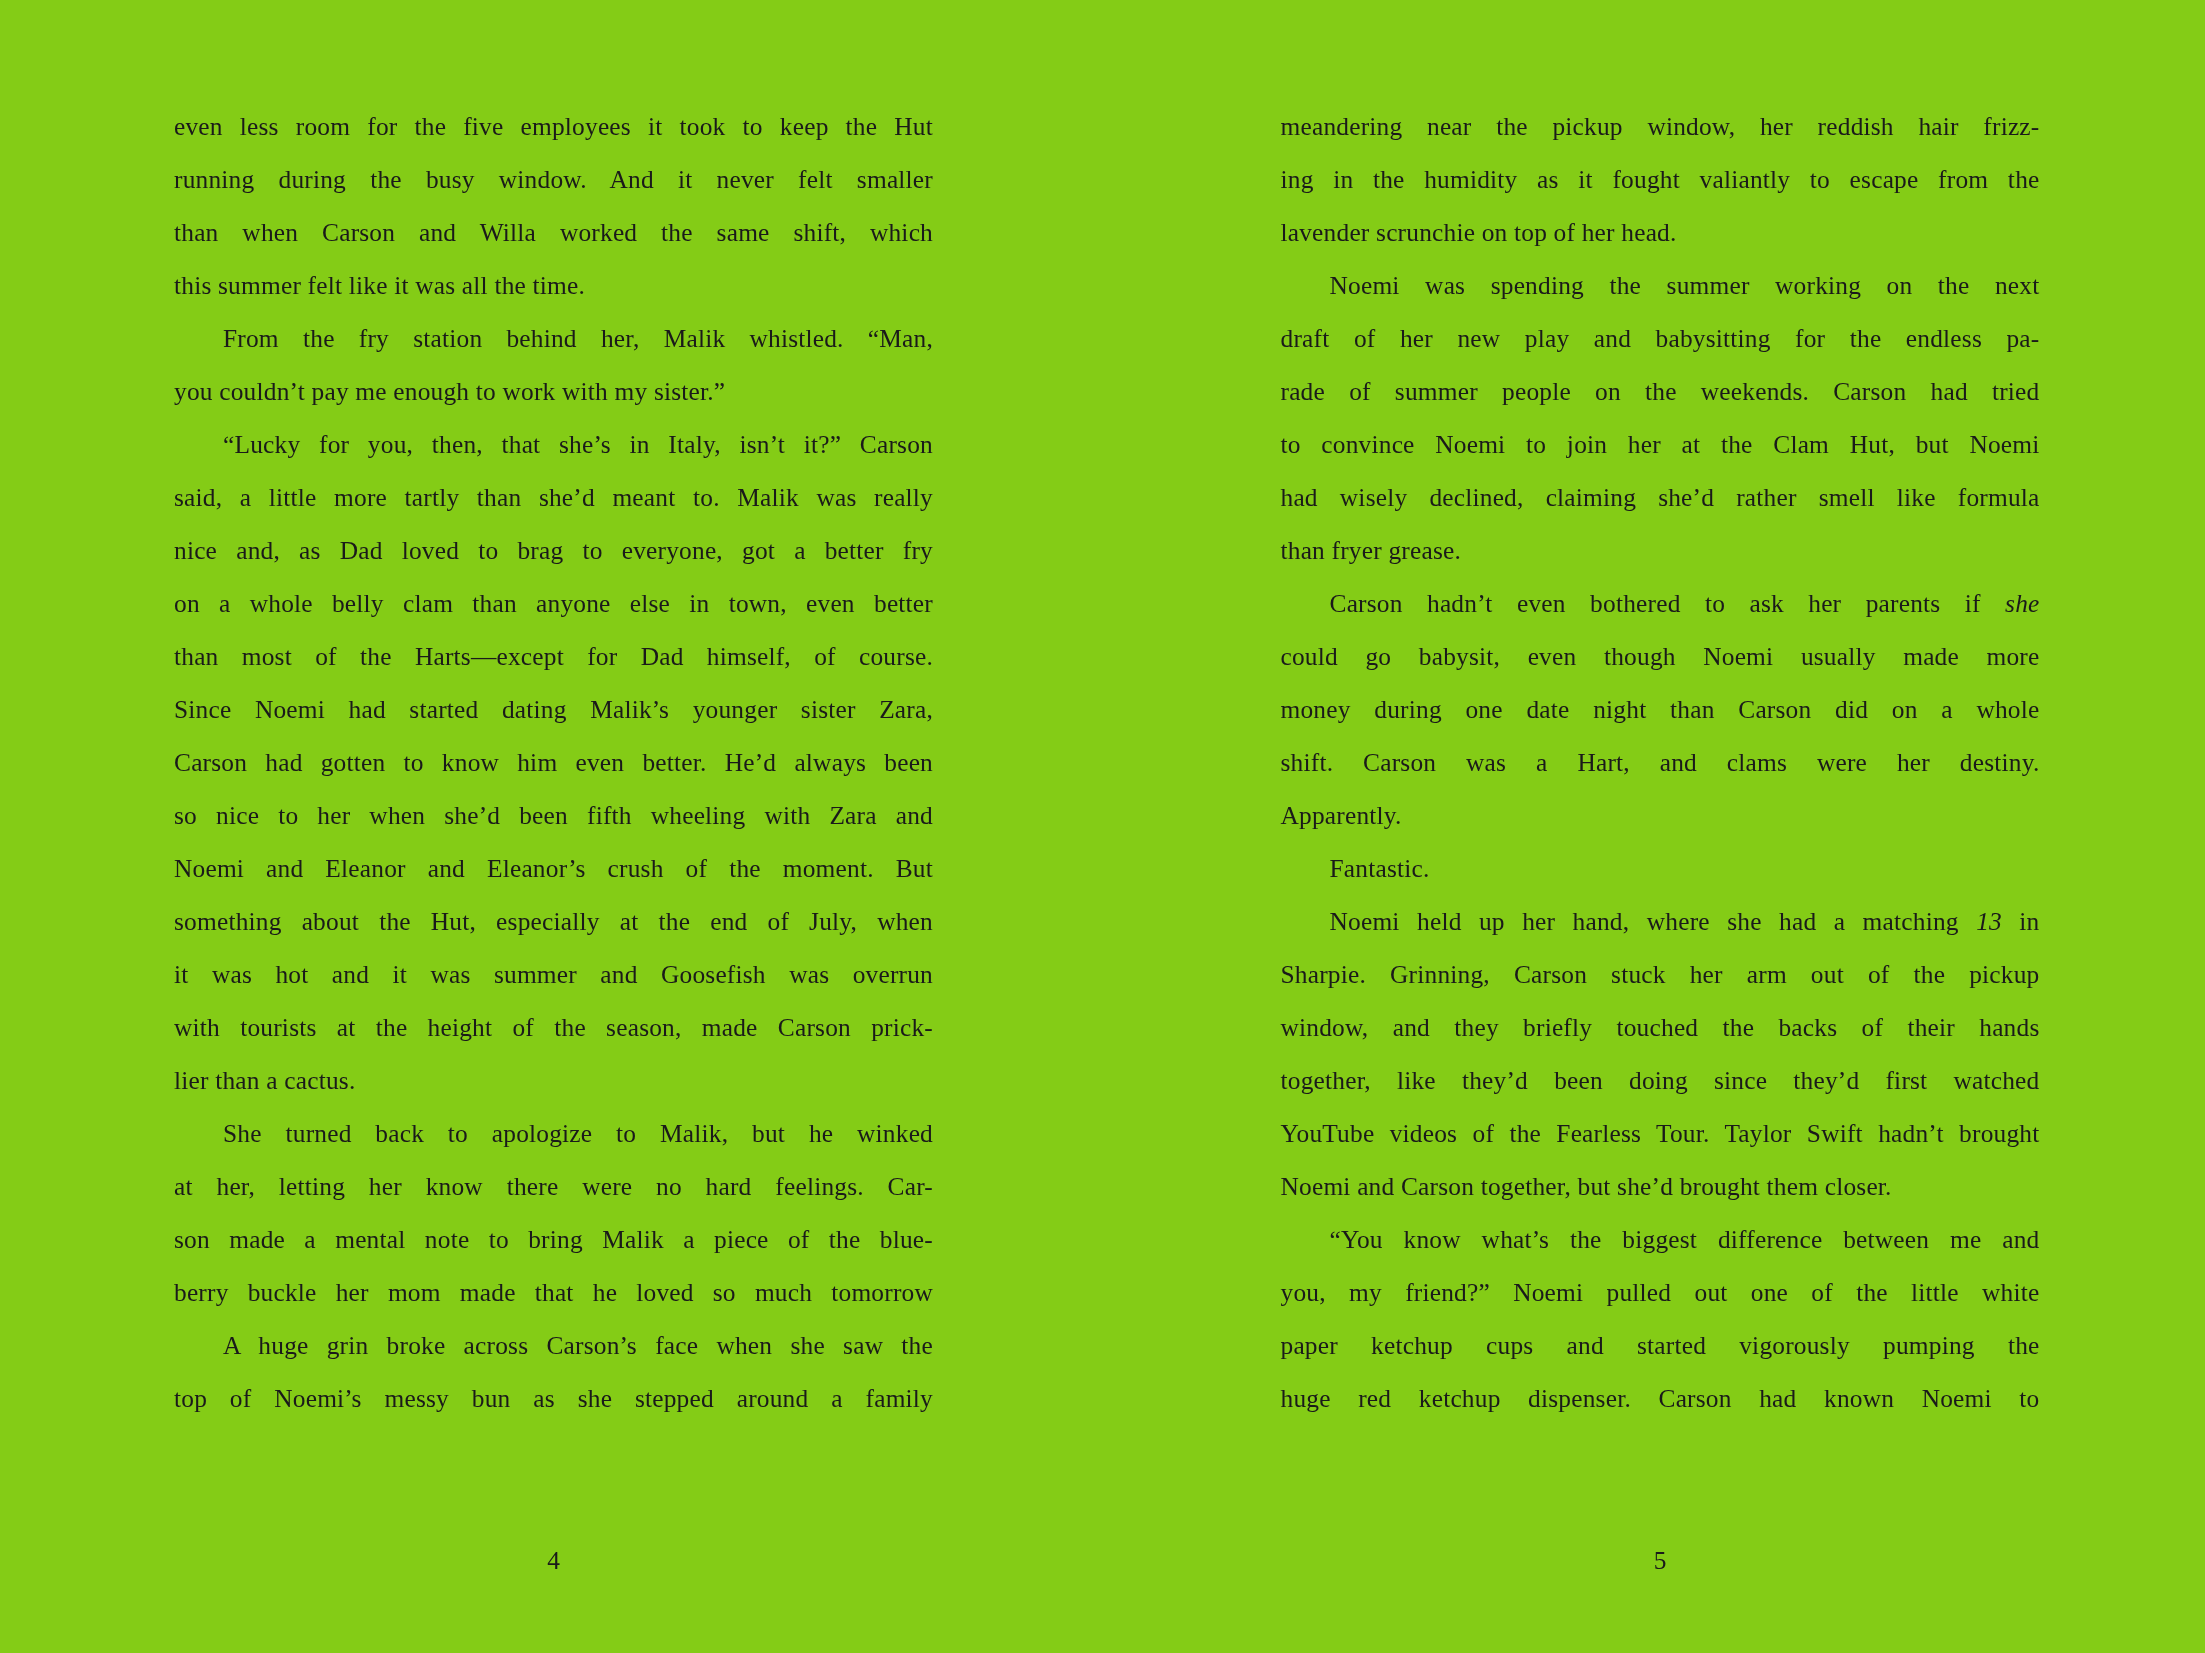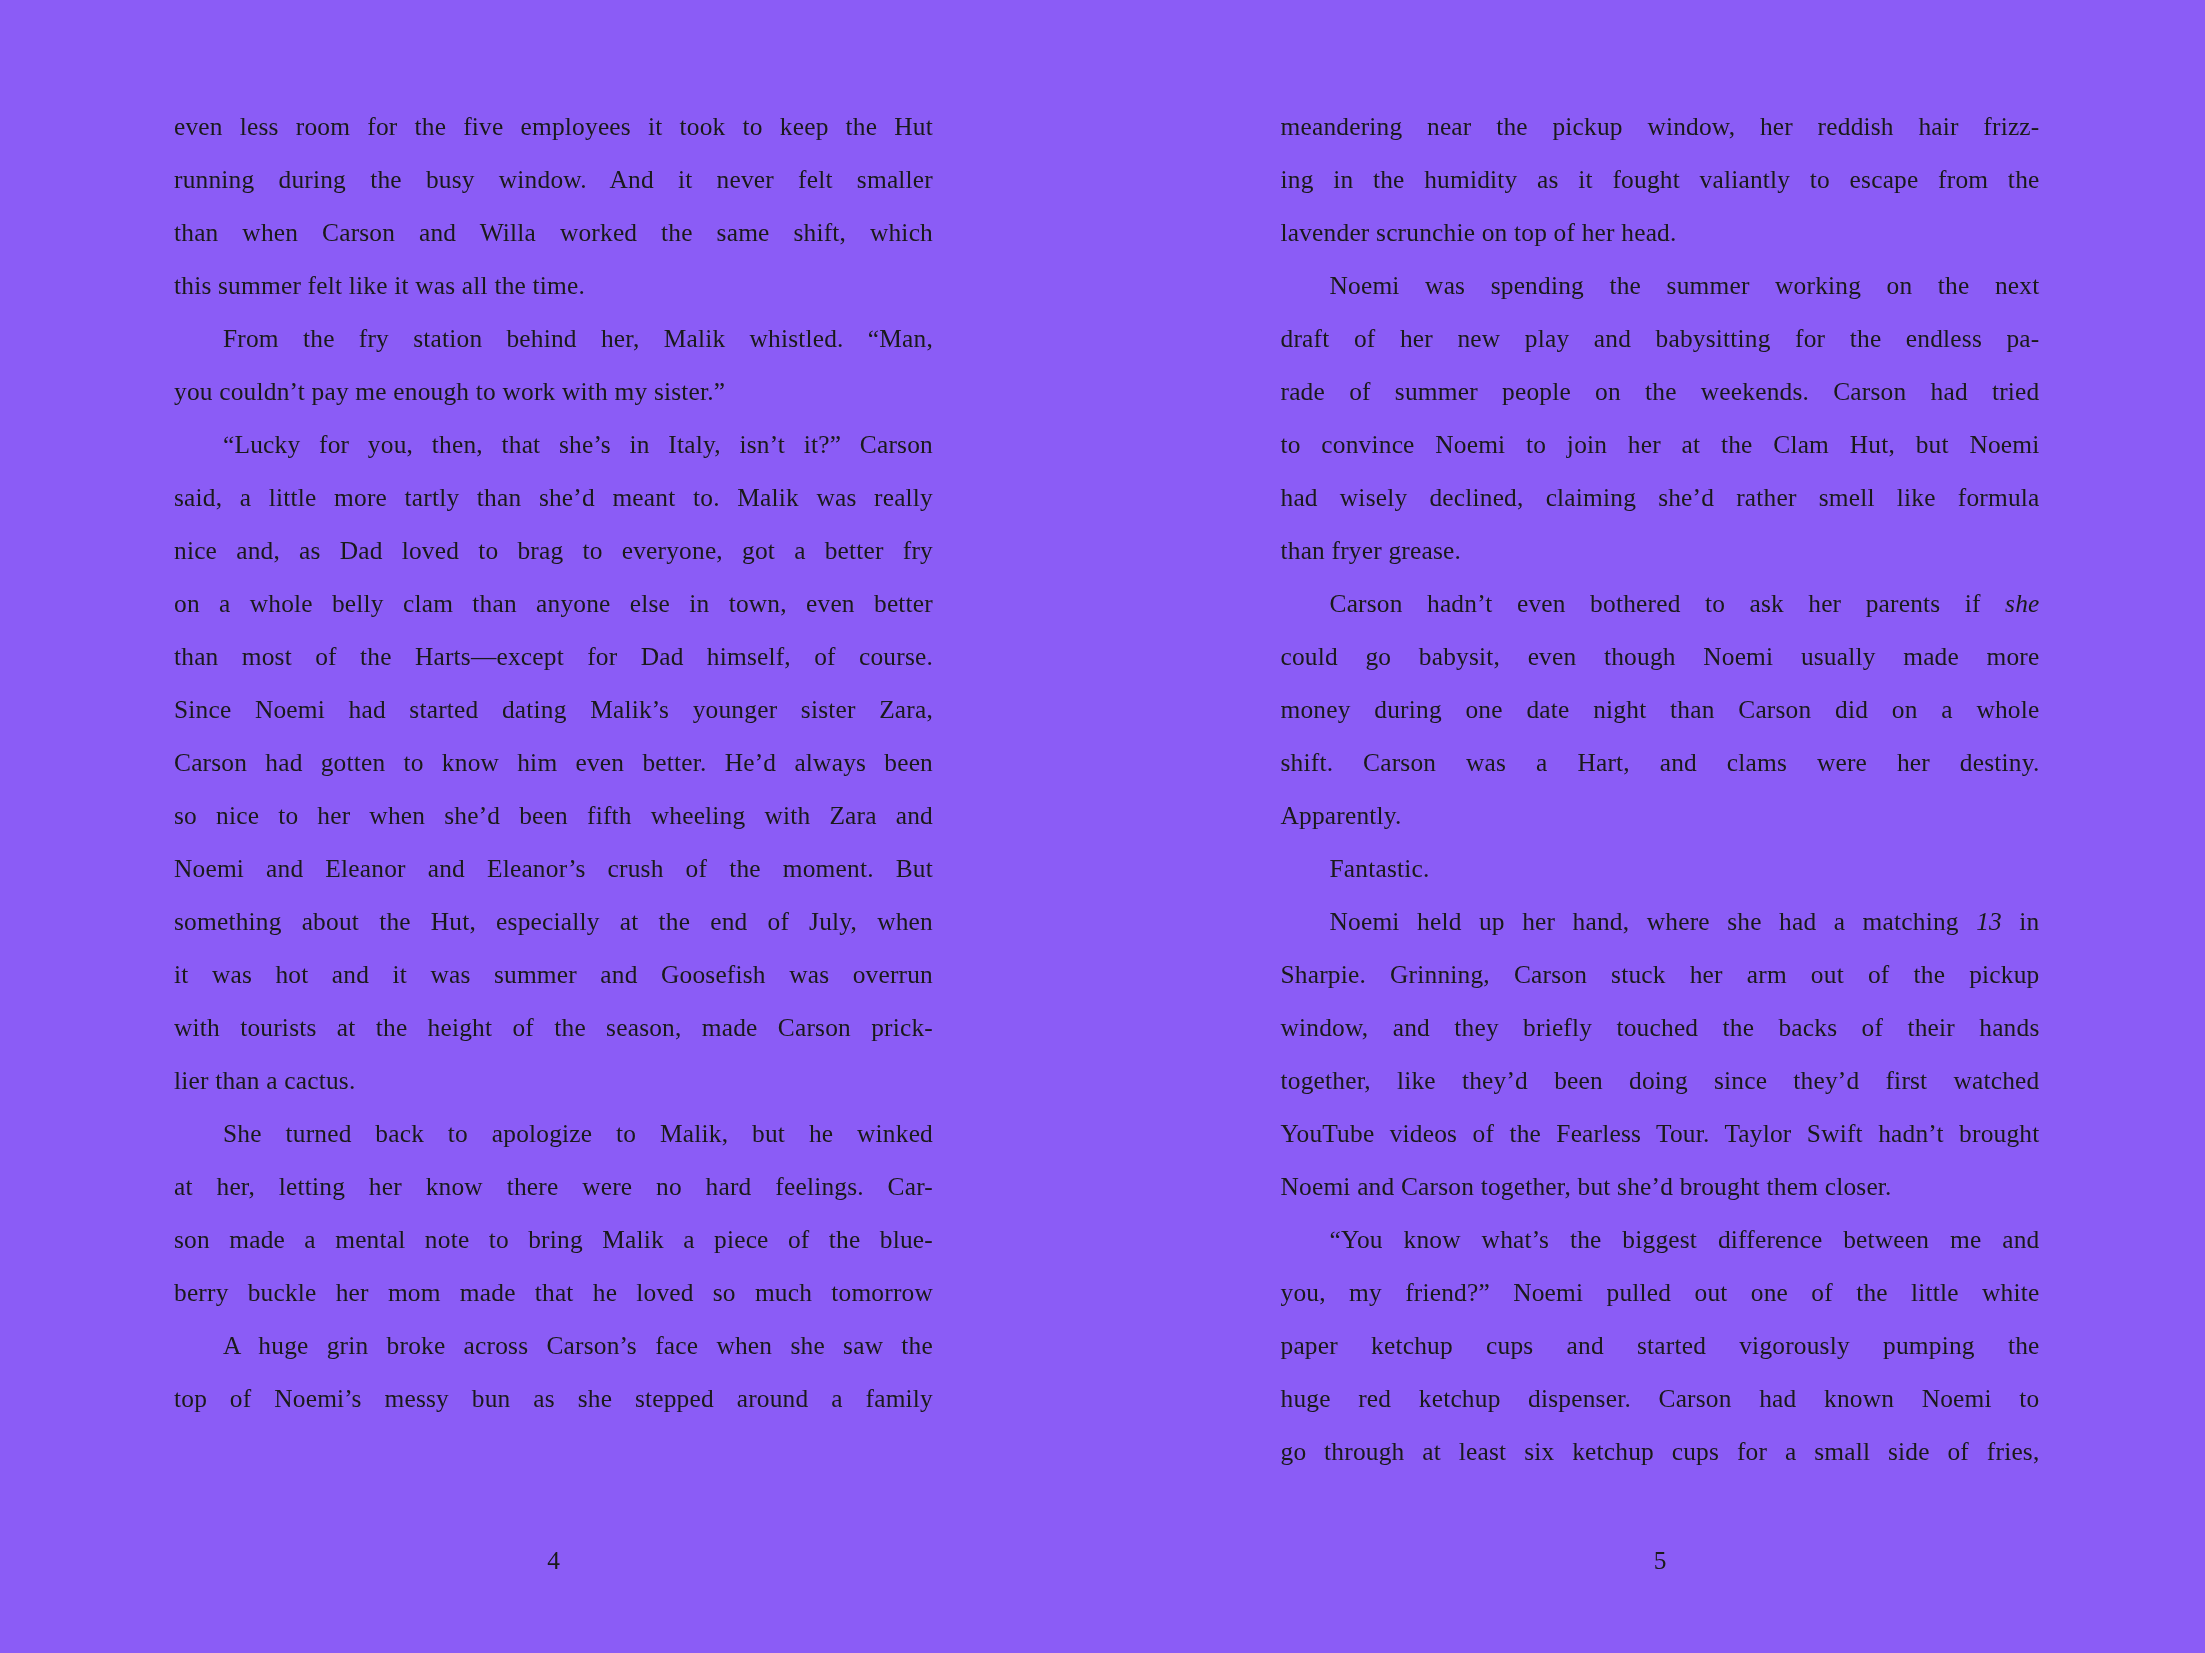--- a/index.html
+++ b/index.html
@@ -17,21 +17,21 @@
   .spread {
     position: relative;
     width: 2205px;
     height: 1654px;
     display: flex;
   }
   .page {
     position: relative;
     width: 1103px;
     height: 1654px;
-    background: #8b5cf6;
+    background: #84cc16;
   }
   .text-block {
     position: absolute;
     top: 100px;
     width: 759px;
   }
   .page-left .text-block  { left: 174px; }
   .page-right .text-block { left: 178px; }
   .line {
     font-size: 25.4px;
@@ -117,18 +117,17 @@
         <div class="line indent"><span>Noemi held up her hand, where she had a matching </span><span class="ital">13</span><span> in</span></div>
         <div class="line"><span>Sharpie. Grinning, Carson stuck her arm out of the pickup</span></div>
         <div class="line"><span>window, and they briefly touched the backs of their hands</span></div>
         <div class="line"><span>together, like they’d been doing since they’d first watched</span></div>
         <div class="line"><span>YouTube videos of the Fearless Tour. Taylor Swift hadn’t brought</span></div>
         <div class="line end"><span>Noemi and Carson together, but she’d brought them closer.</span></div>
         <div class="line indent"><span>“You know what’s the biggest difference between me and</span></div>
         <div class="line"><span>you, my friend?” Noemi pulled out one of the little white</span></div>
         <div class="line"><span>paper ketchup cups and started vigorously pumping the</span></div>
         <div class="line"><span>huge red ketchup dispenser. Carson had known Noemi to</span></div>
-        <div class="line"><span>go through at least six ketchup cups for a small side of fries,</span></div>
       </div>
     <div class="page-number">5</div>
   </section>
 </div>
 
 
 </body></html>

